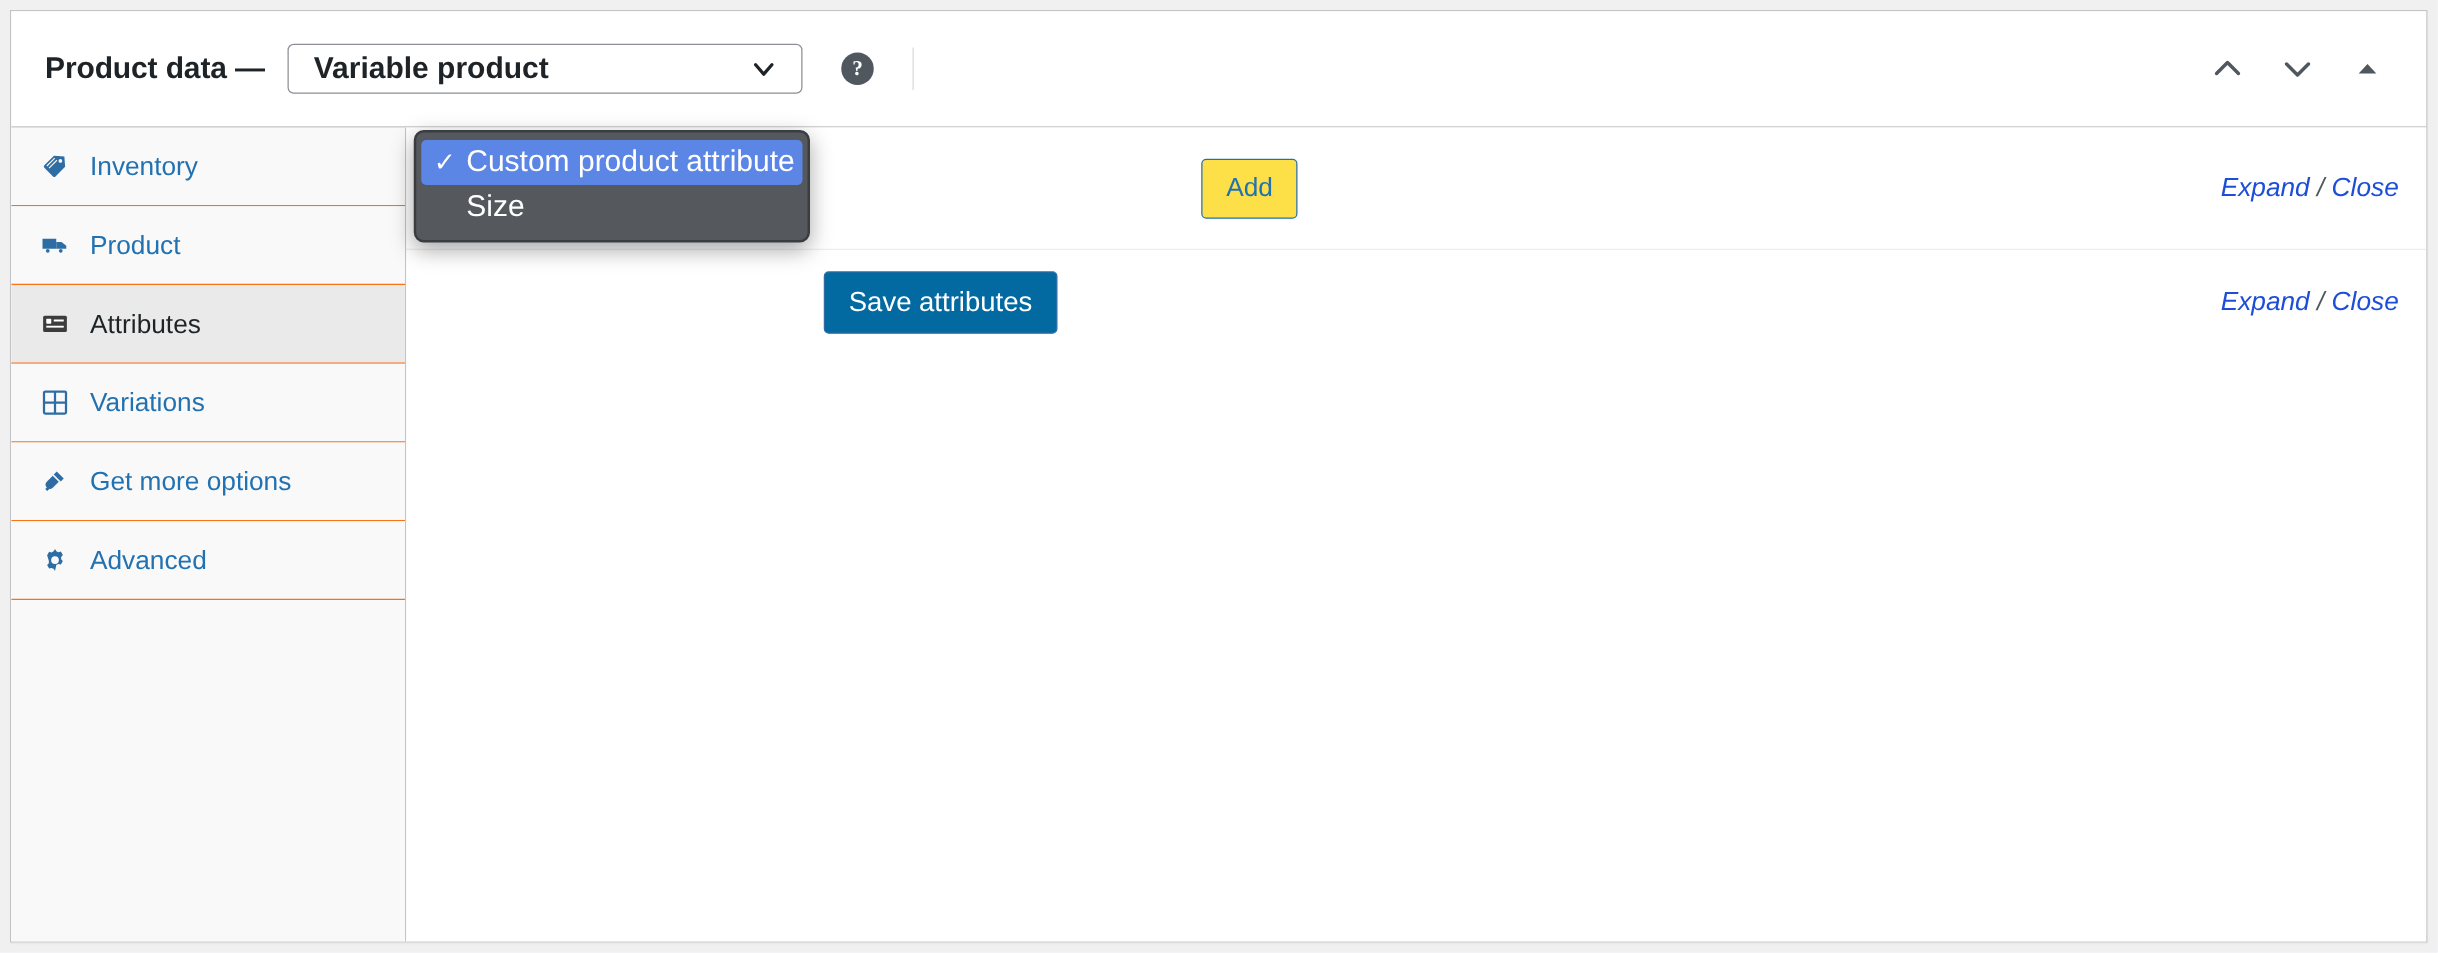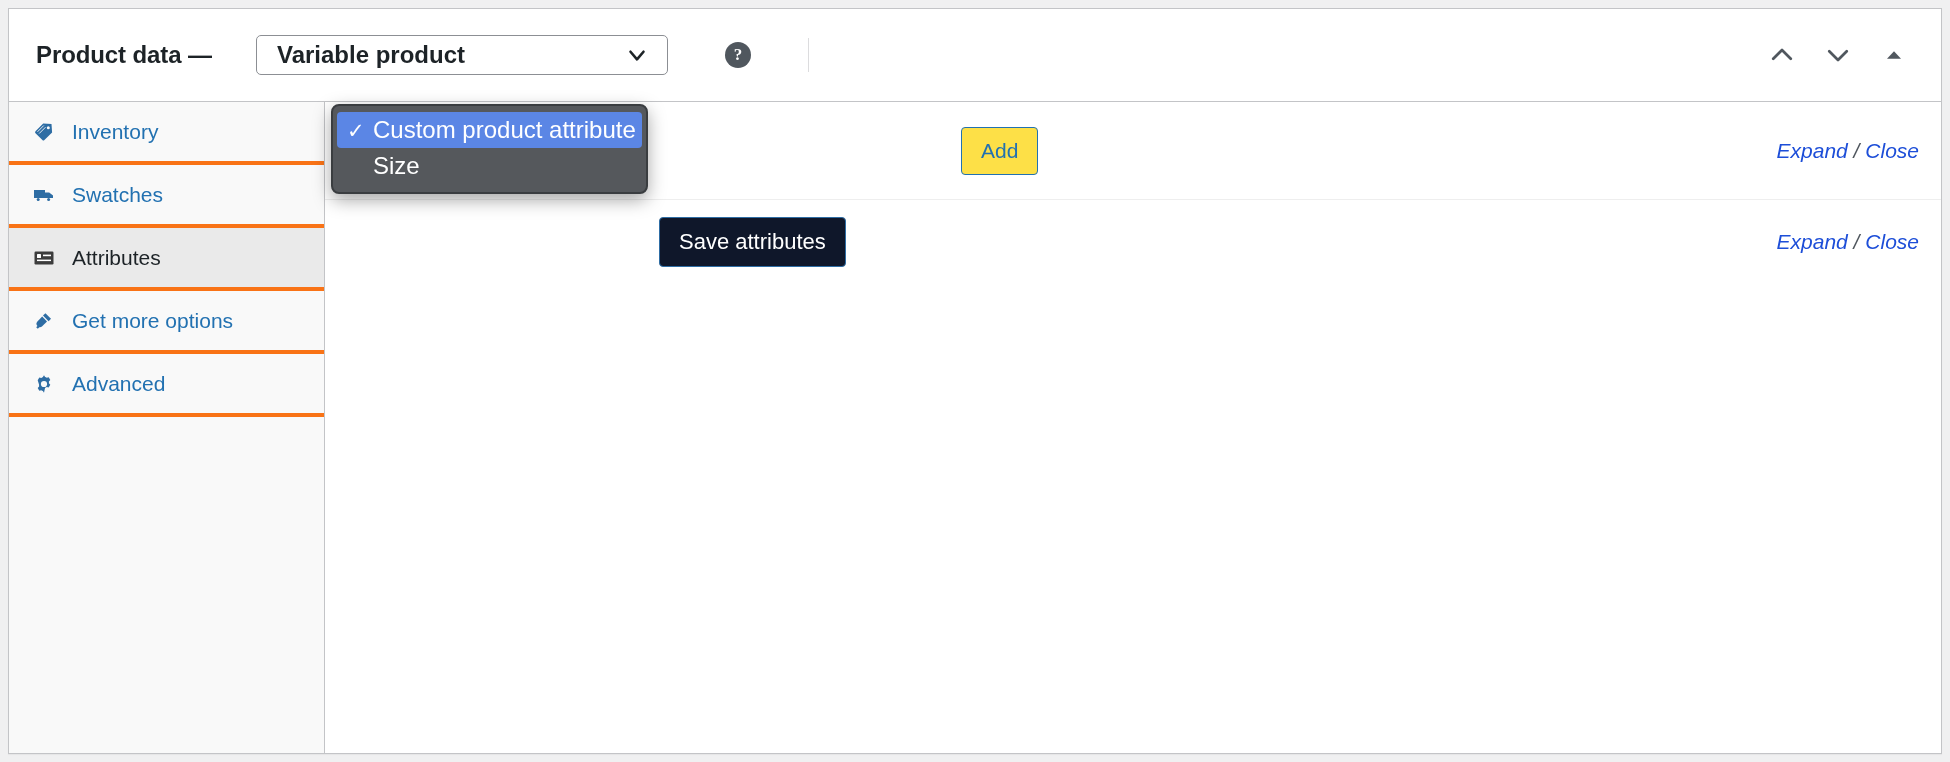--- a/index.html
+++ b/index.html
@@ -24,21 +24,20 @@
 
   
   #panel-header {
     position: relative;
     height: 93px;
     border-bottom: 1px solid #c3c4c7;
     background: #fff;
     display: flex;
     align-items: center;
     padding: 0 22px 0 27px;
-    gap: 26px;
   }
   #panel-title {
     font-size: 24px;
     font-weight: bold;
     color: #1d2327;
     letter-spacing: -0.1px;
     white-space: nowrap;
     margin-right: 18px;
   }
   .select-wrap {
@@ -111,21 +110,21 @@
     width: 316px;
     flex: 0 0 316px;
     background: #f9f9f9;
     border-right: 1px solid #c3c4c7;
   }
   .side-item {
     height: 63px;
     display: flex;
     align-items: center;
     padding-left: 22px;
-    border-bottom: 4px solid #f97316;
+    border-bottom: 1px solid #f97316;
     cursor: pointer;
     font-size: 21px;
     color: #2271b1;
     background: #f9f9f9;
   }
   .side-item.active {
     background: #eaeaea;
     color: #1d2327;
   }
   .side-item .side-icon {
@@ -177,21 +176,21 @@
     border-radius: 4px;
     color: #2271b1;
     font-size: 21px;
     height: 48px;
     padding: 0 19px;
     cursor: pointer;
     line-height: 1;
     font-family: "Liberation Sans", sans-serif;
   }
   .btn-primary {
-    background: #0f172a;
+    background: #0369a1;
     border: 1px solid #2e6da4;
     border-radius: 4px;
     color: #ffffff;
     font-size: 22px;
     height: 50px;
     padding: 0 19px;
     cursor: pointer;
     line-height: 1;
     font-family: "Liberation Sans", sans-serif;
   }
@@ -301,36 +300,45 @@
 
       <div class="side-item">
         <span class="side-icon">
           <svg width="24" height="24" viewBox="0 0 24 24" fill="#2e6da4">
             <path d="M2 7h11v8H2z"></path>
             <path d="M13 9.5h4.2L21 12.6V15h-8z"></path>
             <circle cx="6.2" cy="16.6" r="1.5"></circle>
             <circle cx="16.6" cy="16.6" r="1.5"></circle>
           </svg>
         </span>
-        <span class="side-label">Swatches</span>
+        <span class="side-label">Product</span>
       </div>
 
 
       <div class="side-item active">
         <span class="side-icon">
           <svg width="24" height="24" viewBox="0 0 24 24">
             <rect x="2.5" y="5.5" width="19" height="13" rx="1.2" fill="#3c3c3c"></rect>
             <rect x="5" y="8" width="4" height="4" rx="0.6" fill="#ffffff"></rect>
             <rect x="11" y="8.6" width="8" height="1.6" fill="#ffffff"></rect>
             <rect x="5" y="13.6" width="14" height="1.5" fill="#ffffff"></rect>
           </svg>
         </span>
         <span class="side-label">Attributes</span>
       </div>
 
+      <div class="side-item">
+        <span class="side-icon">
+          <svg width="24" height="24" viewBox="0 0 24 24" fill="none" stroke="#2e6da4" stroke-width="1.8">
+            <rect x="3.2" y="3.2" width="17.6" height="17.6" rx="1"></rect>
+            <path d="M12 3.2v17.6M3.2 12h17.6"></path>
+          </svg>
+        </span>
+        <span class="side-label">Variations</span>
+      </div>
 
 
       <div class="side-item">
         <span class="side-icon">
           <svg width="24" height="24" viewBox="0 0 24 24" fill="#2e6da4">
             <path d="M13.4 4.2 11 6.6l5.6 5.6 2.4-2.4z"></path>
             <path d="M10.2 7.6 5.4 12.4a3.4 3.4 0 0 0 4.8 4.8l4.8-4.8z"></path>
             <path d="M4.2 18.2 7 15.4l1.6 1.6-2.8 2.8z"></path>
           </svg>
         </span>

